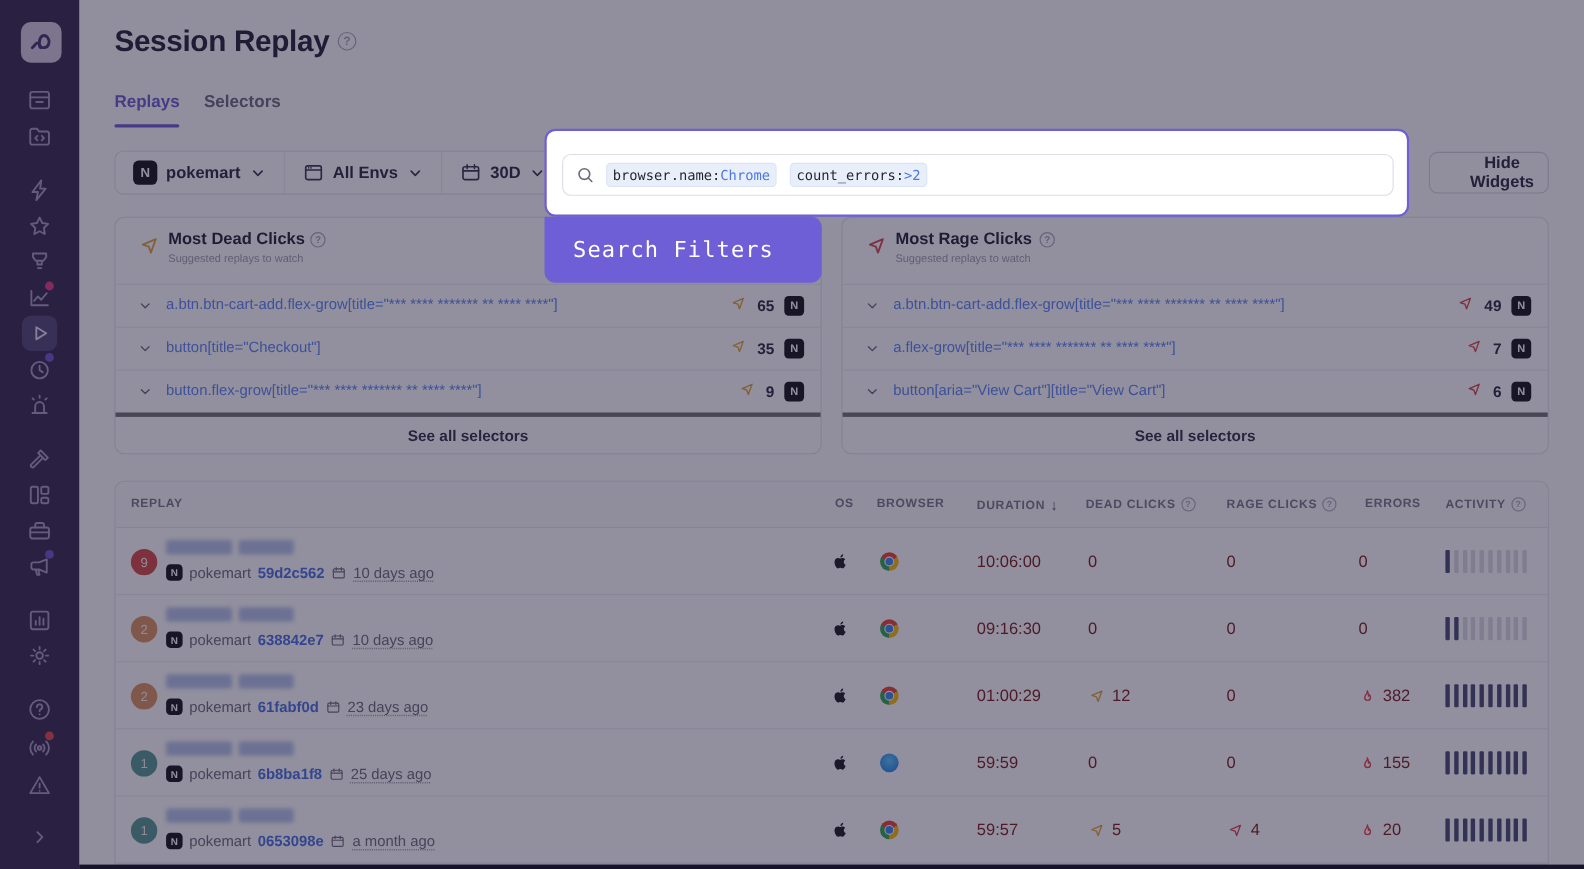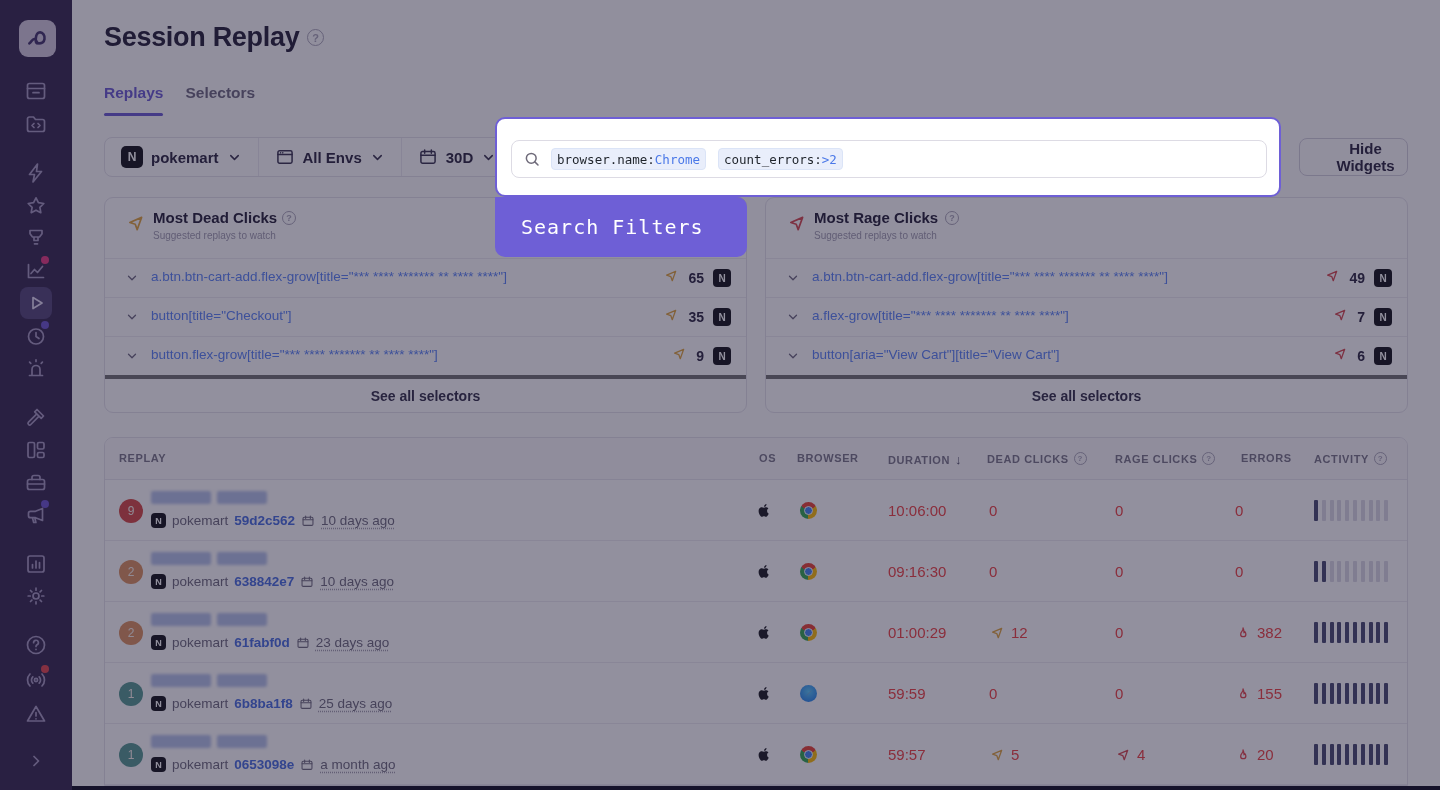--- a/index.html
+++ b/index.html
@@ -78,21 +78,21 @@
     display:flex; align-items:center; justify-content:center; color:#fbf3ec; font-size:12px; }
   .blur-wrap { position:absolute; left:46px; top:11px; display:flex; gap:6px; }
   .blur-pill { height:13px; border-radius:2px; background:#b7c3ea; filter:blur(1.8px); }
   .meta { position:absolute; left:46px; top:33px; display:flex; align-items:center; gap:6px;
     font-size:13.5px; color:#6f6b7e; }
   .n-badge.sm { width:15px; height:15px; font-size:9px; border-radius:4px; }
   .sess-id { color:#4a6fe0; font-weight:bold; }
   .meta svg { color:#6f6b7e; }
   .rel-date { text-decoration:underline dotted #a5a1b0; text-underline-offset:3px; }
   .cell { position:absolute; top:0; height:61px; display:flex; align-items:center; gap:6px;
-    font-size:15px; color:#ef4444; }
+    font-size:15px; color:#7f1d1d; }
   .c-os { left:650px; } .c-browser { left:695px; } .c-dur { left:783px; }
   .c-dead { left:884px; } .c-rage { left:1010px; } .c-err { left:1130px; } .c-act { left:1209px; }
   .gold { color:#e0a53f; } .redc { color:#d6494f; } .flame { color:#e5484d; }
   .bars { display:flex; gap:3.8px; }
   .bars span { width:4px; height:21px; border-radius:1px; background:#dcdae6; }
   .bars span.on { background:#4a4c72; }
 
   .bottom-strip { position:absolute; left:72px; top:786px; width:1368px; height:4px; background:#131024; z-index:12; }
 
   

